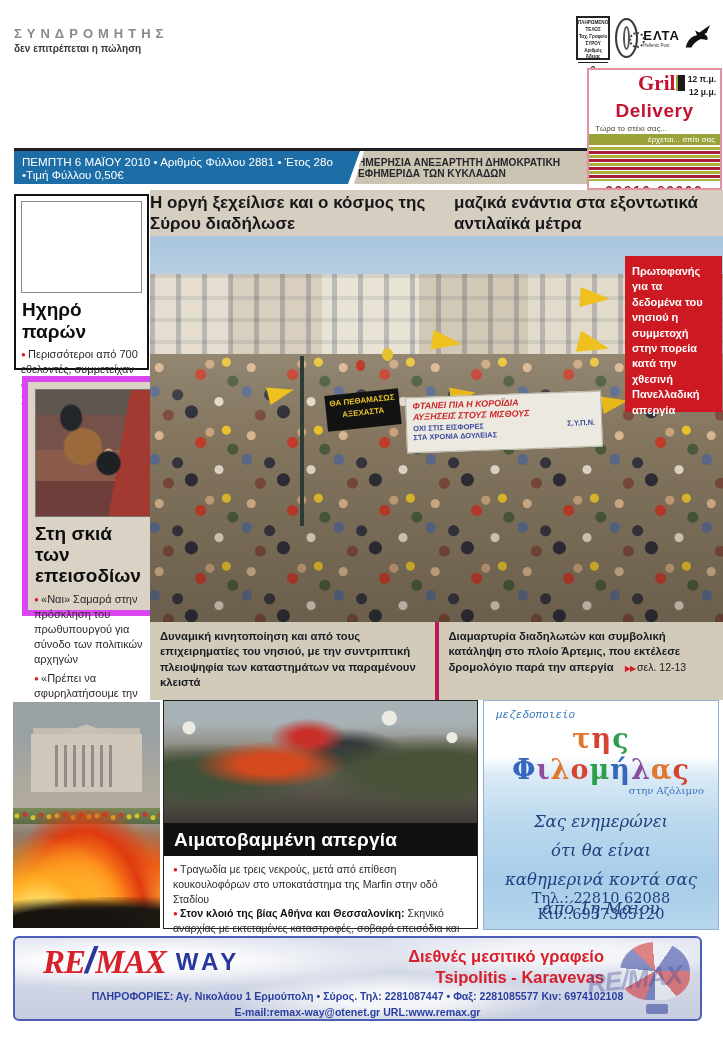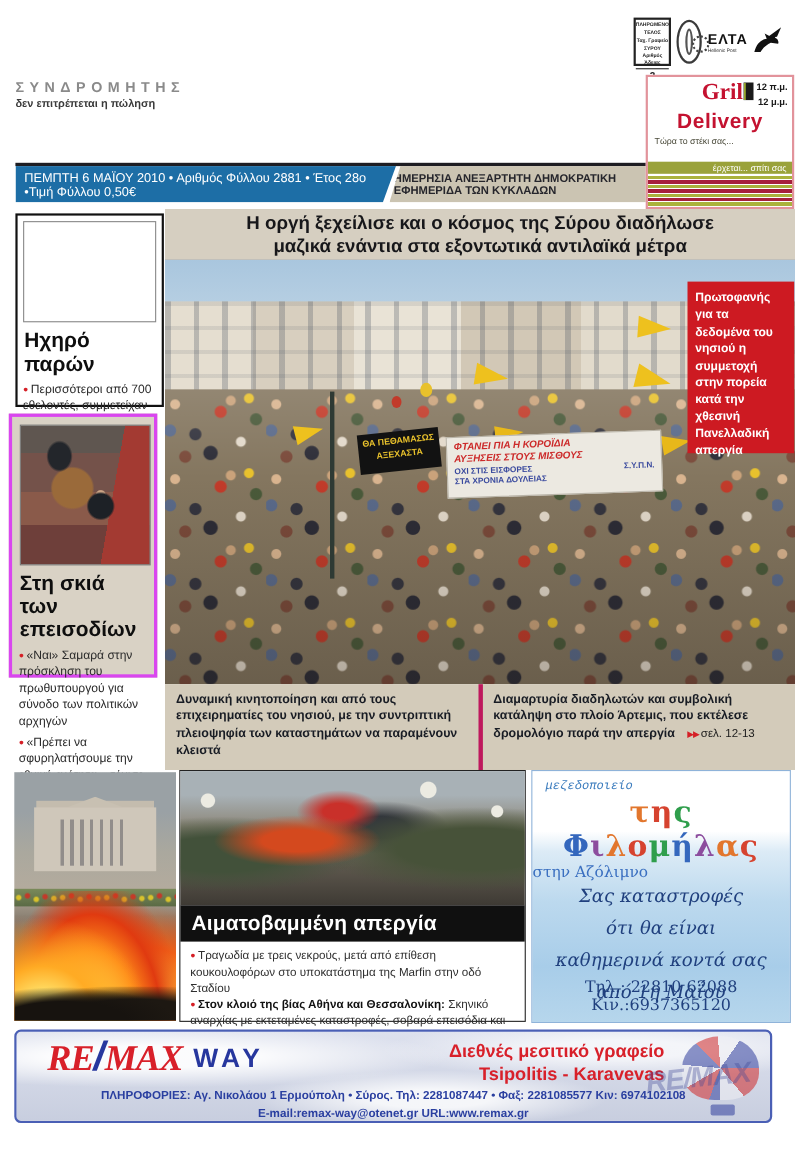--- a/index.html
+++ b/index.html
@@ -3,21 +3,21 @@
 <meta charset="utf-8">
 <style>
   * { margin:0; padding:0; box-sizing:border-box; }
   html,body { background:#fff; }
   body { font-family:"Liberation Sans", sans-serif; width:723px; height:1049px; position:relative; }
   .page { position:absolute; left:0; top:0; width:723px; height:1049px; background:#fff; overflow:hidden; }
   .abs { position:absolute; }
 
   
   .subscriber { left:14px; top:26px; }
-  .sub-title { font-size:13px; font-weight:bold; letter-spacing:5px; color:#8a8a8a;margin-top:46px; }
+  .sub-title { font-size:13px; font-weight:bold; letter-spacing:5px; color:#8a8a8a; }
   .sub-note { font-size:10px; font-weight:bold; color:#3a3a3a; margin-top:2px; }
 
   .masthead-wrap { left:16px; top:52px; width:575px; height:96px; overflow:visible; }
   .masthead { font-family:"Liberation Serif", serif; font-style:italic; font-weight:bold;
     font-size:92px; letter-spacing:-5px; color:#15151a; white-space:nowrap; line-height:96px;
     transform:scaleX(.82) scaleY(1.08); transform-origin:left bottom;
     text-shadow:1px 0 #15151a, -1px 0 #15151a; }
   .masthead-rule { left:14px; top:148px; width:574px; height:3px; background:#1d1d22; }
 
   .datebar { left:14px; top:151px; width:574px; height:33px; display:flex; }
@@ -44,21 +44,21 @@
   
   .grill-ad { left:587px; top:68px; width:135px; height:122px; background:#fff;
     border:2px solid #e2939b; overflow:hidden; }
   .grill-top { display:flex; align-items:flex-start; padding:3px 4px 0 6px;margin-left:43px; }
   .grill-brand { color:#c41230; font-weight:bold; font-size:21px; font-family:"Liberation Serif",serif; line-height:20px; }
   .grill-block { width:9px; height:16px; background:#1a1a1a; display:inline-block; margin:2px 0 0 1px;
     box-shadow:inset 2px 0 0 #9aa82e; }
   .grill-hours { margin-left:auto; text-align:right; font-size:8.5px; font-weight:bold; color:#1a1a1a; line-height:1.5; }
   .grill-delivery { color:#c41230; font-size:19px; font-weight:bold; text-align:center; margin-top:1px; letter-spacing:.5px; }
   .grill-line1 { font-size:8px; color:#4a4a3a; padding-left:6px; margin-top:2px; }
-  .grill-line2 { font-size:8px; color:#fff; background:#9aa23a; text-align:right; padding:1px 5px 1px 0; margin-top:14px; }
+  .grill-line2 { font-size:8px; color:#fff; background:#9aa23a; text-align:right; padding:1px 5px 1px 0; margin-top:1px; }
   .grill-stripes { height:34px; margin-top:2px;
     background:repeating-linear-gradient(180deg,#aab23c 0 3px,#fff 3px 4px,#a6203c 4px 7px,#fff 7px 8px); }
   .grill-phone { color:#8c1a30; font-weight:bold; font-size:13px; letter-spacing:2px; text-align:center; padding:2px 0 1px; }
 
   
   .news-box1 { left:14px; top:194px; width:135px; height:176px; background:#fff; border:2px solid #111; padding:5px; }
   .photo1 { width:121px; height:92px; border:1px solid #888;
     background:
       radial-gradient(ellipse at 18% 42%, #f4f4ee 0 9px, transparent 10px),
       radial-gradient(ellipse at 34% 30%, #ececе4 0 7px, transparent 8px),
@@ -68,36 +68,36 @@
       radial-gradient(circle at 78% 40%, #3a3630 0 5px, transparent 6px),
       radial-gradient(circle at 86% 80%, #c23a30 0 7px, transparent 8px),
       radial-gradient(ellipse at 72% 70%, #e8e2d2 0 10px, transparent 11px),
       linear-gradient(180deg,#cdd2cc 0 58%, #b1a08b 58% 100%); }
   .box1-title { font-size:19px; font-weight:bold; color:#0e0e0e; margin:6px 0 4px 1px; }
   .news-text { font-size:11px; color:#2a2a2a; line-height:1.38; }
   .bullet::before { content:"● "; color:#d51f26; font-size:8px; vertical-align:1px; }
   .page-ref { text-align:right; font-size:10.5px; color:#1a1a1a; margin-top:3px; }
   .page-ref .arrows { color:#d51f26; font-size:8px; letter-spacing:-1px; margin-right:2px; }
 
-  .news-box2 { left:8px; top:376px; width:135px; height:240px; background:#d9d2c5; border:3px solid #d946ef; padding:7px 6px; }
+  .news-box2 { left:22px; top:376px; width:135px; height:240px; background:#d9d2c5; border:6px solid #d946ef; padding:7px 6px; }
   .photo2 { width:119px; height:128px; border:1px solid #777; margin-left:1px;
     background:
       radial-gradient(ellipse at 30% 22%, #23262b 0 10px, transparent 12px),
       radial-gradient(ellipse at 62% 58%, #1d2126 0 11px, transparent 13px),
       radial-gradient(circle at 30% 16%, #caa384 0 4px, transparent 5px),
       radial-gradient(circle at 62% 50%, #caa384 0 4px, transparent 5px),
       radial-gradient(ellipse at 40% 45%, #9a6a3a 0 18px, transparent 20px),
       linear-gradient(100deg, transparent 0 68%, #a33a32 68% 100%),
       linear-gradient(180deg,#5f5650 0 20%, #74524a 20% 48%, #8a5a4a 48% 72%, #6e3f3a 72% 100%); }
   .box2-title { font-size:19px; font-weight:bold; color:#0e0e0e; line-height:1.1; margin:7px 0 5px 1px; }
   .news-box2 .news-text { margin-bottom:3px; }
 
   
   .kicker { left:150px; top:190px; width:573px; height:46px; background:#d6cfc1;
-    display:flex; flex-direction:column; align-items:center; justify-content:center; }
+    display:flex; flex-direction:row; align-items:center; justify-content:center; }
   .kicker div { font-size:17px; font-weight:bold; color:#17171a; line-height:1.25; }
 
   .main-photo { left:150px; top:236px; width:573px; height:386px; overflow:hidden; background:#9a8c78; }
   .sky { position:absolute; left:0; top:0; width:100%; height:95px;
     background:linear-gradient(180deg,#a9c6de 0,#c7dae8 100%); }
   .buildings { position:absolute; left:0; top:38px; width:100%; height:105px;
     background:
       linear-gradient(90deg,#e5ded0 0 14%, #d8cfbf 14% 30%, #e9e3d6 30% 47%, #d2c8b6 47% 66%, #e2dbcc 66% 84%, #cfc6b4 84% 100%); }
   .buildings::after { content:""; position:absolute; inset:0;
     background:repeating-linear-gradient(90deg, rgba(70,80,95,.28) 0 5px, transparent 5px 26px),
@@ -191,21 +191,21 @@
   .strike-text .bold-lead { font-weight:bold; color:#111; }
   .strike-text .page-ref { margin-top:1px; }
 
   
   .philo-ad { left:483px; top:700px; width:236px; height:230px; position:absolute;
     border:1px solid #8fb3d9;
     background:linear-gradient(180deg,#ffffff 0 24%, #dcebf6 32%, #bcd9ee 52%, #a8cde9 78%, #b6d6ec 100%); }
   .philo-type { font-size:11px; font-style:italic; color:#3a7bbd; margin:8px 0 0 12px; font-family:Liberation Mono, monospace; }
   .philo-title { font-size:27px; font-weight:bold; text-align:center; margin-top:2px;
     font-family:"DejaVu Serif",serif; letter-spacing:1px; }
-  .philo-loc { font-size:14px; color:#3a6fc0; text-align:left; margin:0 14px 0 0; font-family:"DejaVu Serif",serif; }
+  .philo-loc { font-size:10px; color:#3a6fc0; text-align:right; margin:0 14px 12px 0; font-family:"DejaVu Serif",serif; }
   .philo-msg { text-align:center; color:#20407e; font-family:"DejaVu Serif",serif; font-style:italic; }
   .philo-msg div { font-size:16.5px; line-height:1.75; }
   .philo-phone { position:absolute; bottom:7px; width:100%; text-align:center; color:#20407e;
     font-size:14.5px; font-family:"DejaVu Serif",serif; }
 
   
   .remax-ad { left:13px; top:936px; width:689px; height:85px; position:absolute;
     border:2px solid #4a5fb5; border-radius:6px; overflow:hidden;
     background:
       radial-gradient(ellipse at 18% 28%, rgba(255,255,255,.9) 0 12%, transparent 34%),
@@ -358,21 +358,21 @@
       <div class="bullet"><span class="bold-lead">Στον κλοιό της βίας Αθήνα και Θεσσαλονίκη:</span><span> Σκηνικό αναρχίας με εκτεταμένες καταστροφές, σοβαρά επεισόδια και δεκάδες συλλήψεις</span></div>
       <div class="page-ref"><span class="arrows">▶▶</span><span>σελ. 6-7</span></div>
     </div>
   </div>
 
   <div class="philo-ad">
     <div class="philo-type">μεζεδοποιείο</div>
     <div class="philo-title"><span style="color: rgb(226, 118, 45);">τ</span><span style="color: rgb(214, 67, 47);">η</span><span style="color: rgb(47, 158, 76);">ς</span><span> </span><span style="color: rgb(52, 103, 189);">Φ</span><span style="color: rgb(140, 77, 158);">ι</span><span style="color: rgb(226, 118, 45);">λ</span><span style="color: rgb(214, 67, 47);">ο</span><span style="color: rgb(47, 158, 76);">μ</span><span style="color: rgb(52, 103, 189);">ή</span><span style="color: rgb(140, 77, 158);">λ</span><span style="color: rgb(226, 118, 45);">α</span><span style="color: rgb(214, 67, 47);">ς</span></div>
     <div class="philo-loc">στην Αζόλιμνο</div>
     <div class="philo-msg">
-      <div>Σας καταστροφές</div>
+      <div>Σας ενημερώνει</div>
       <div>ότι θα είναι</div>
       <div>καθημερινά κοντά σας</div>
       <div>από 1η Μαΐου</div>
     </div>
     <div class="philo-phone">Τηλ.: 22810 62088 Κιν.:6937365120</div>
   </div>
 
   <div class="remax-ad">
     <div class="remax-balloon">
       <div class="dome"></div>

